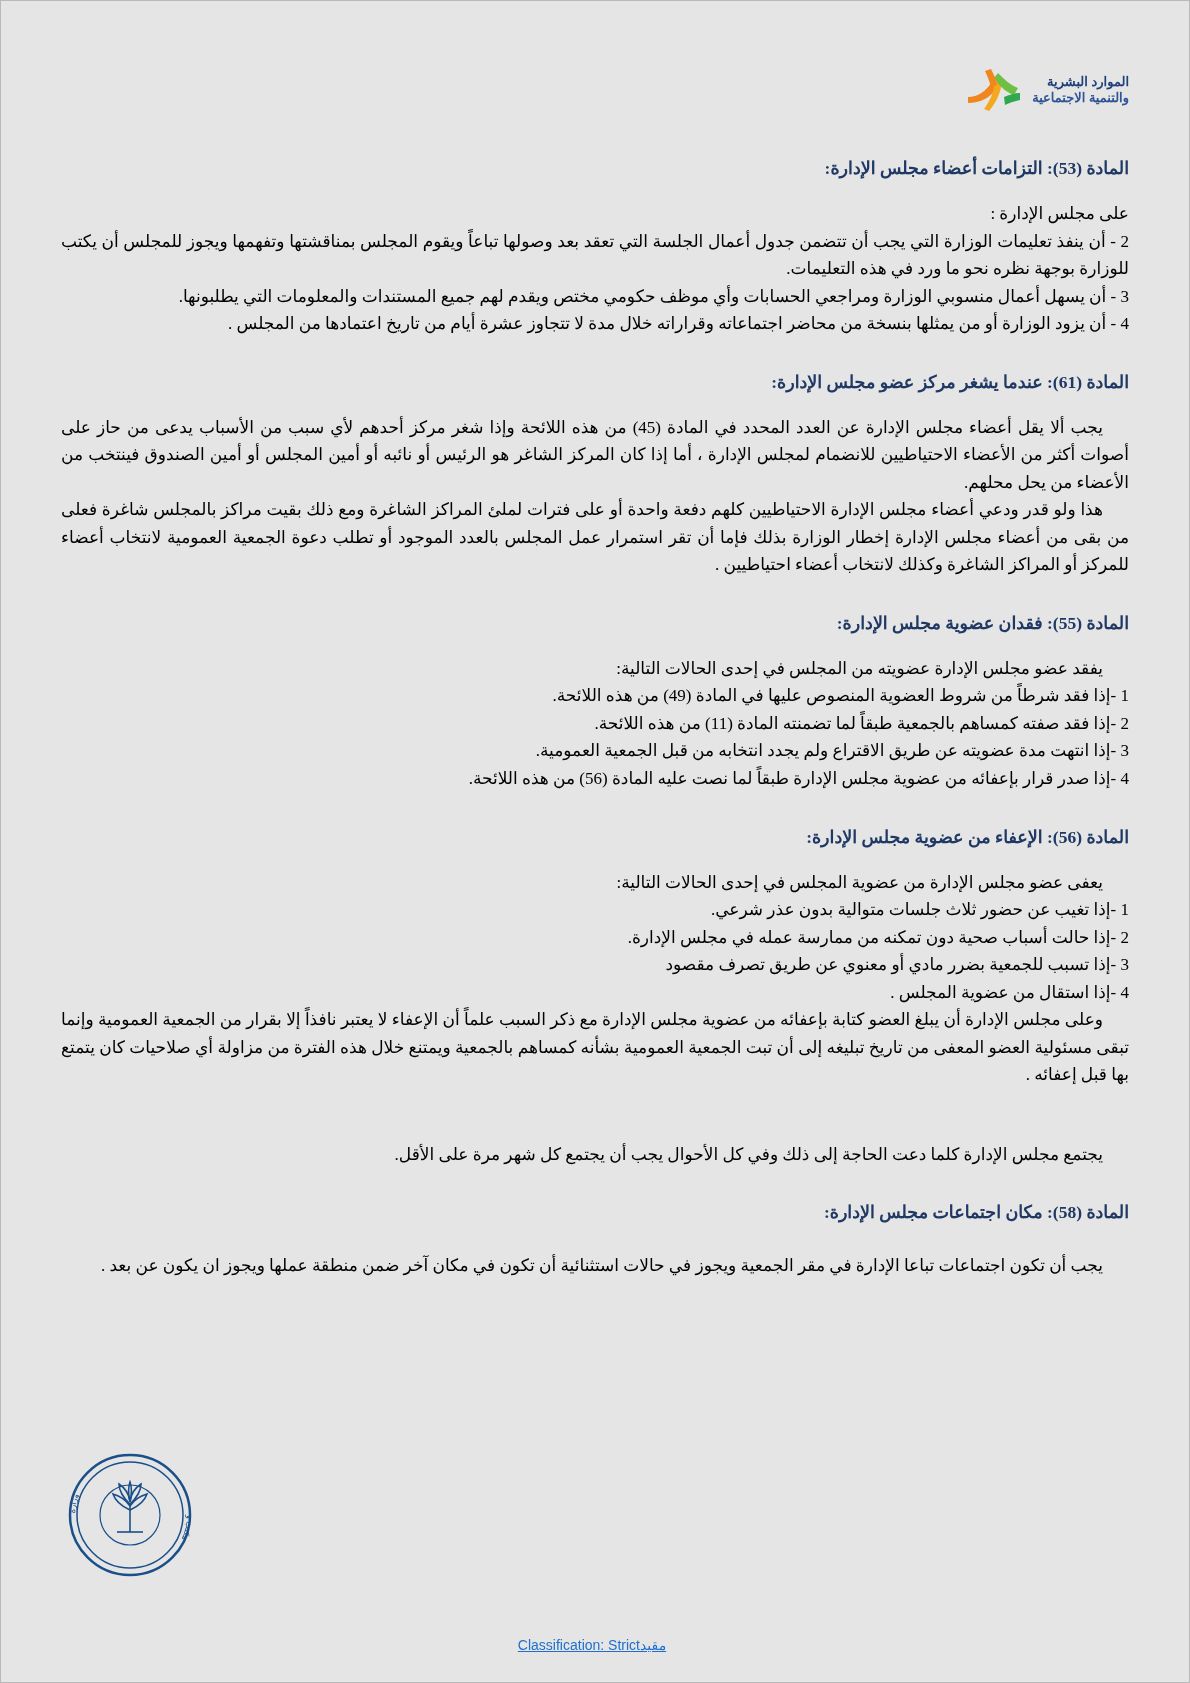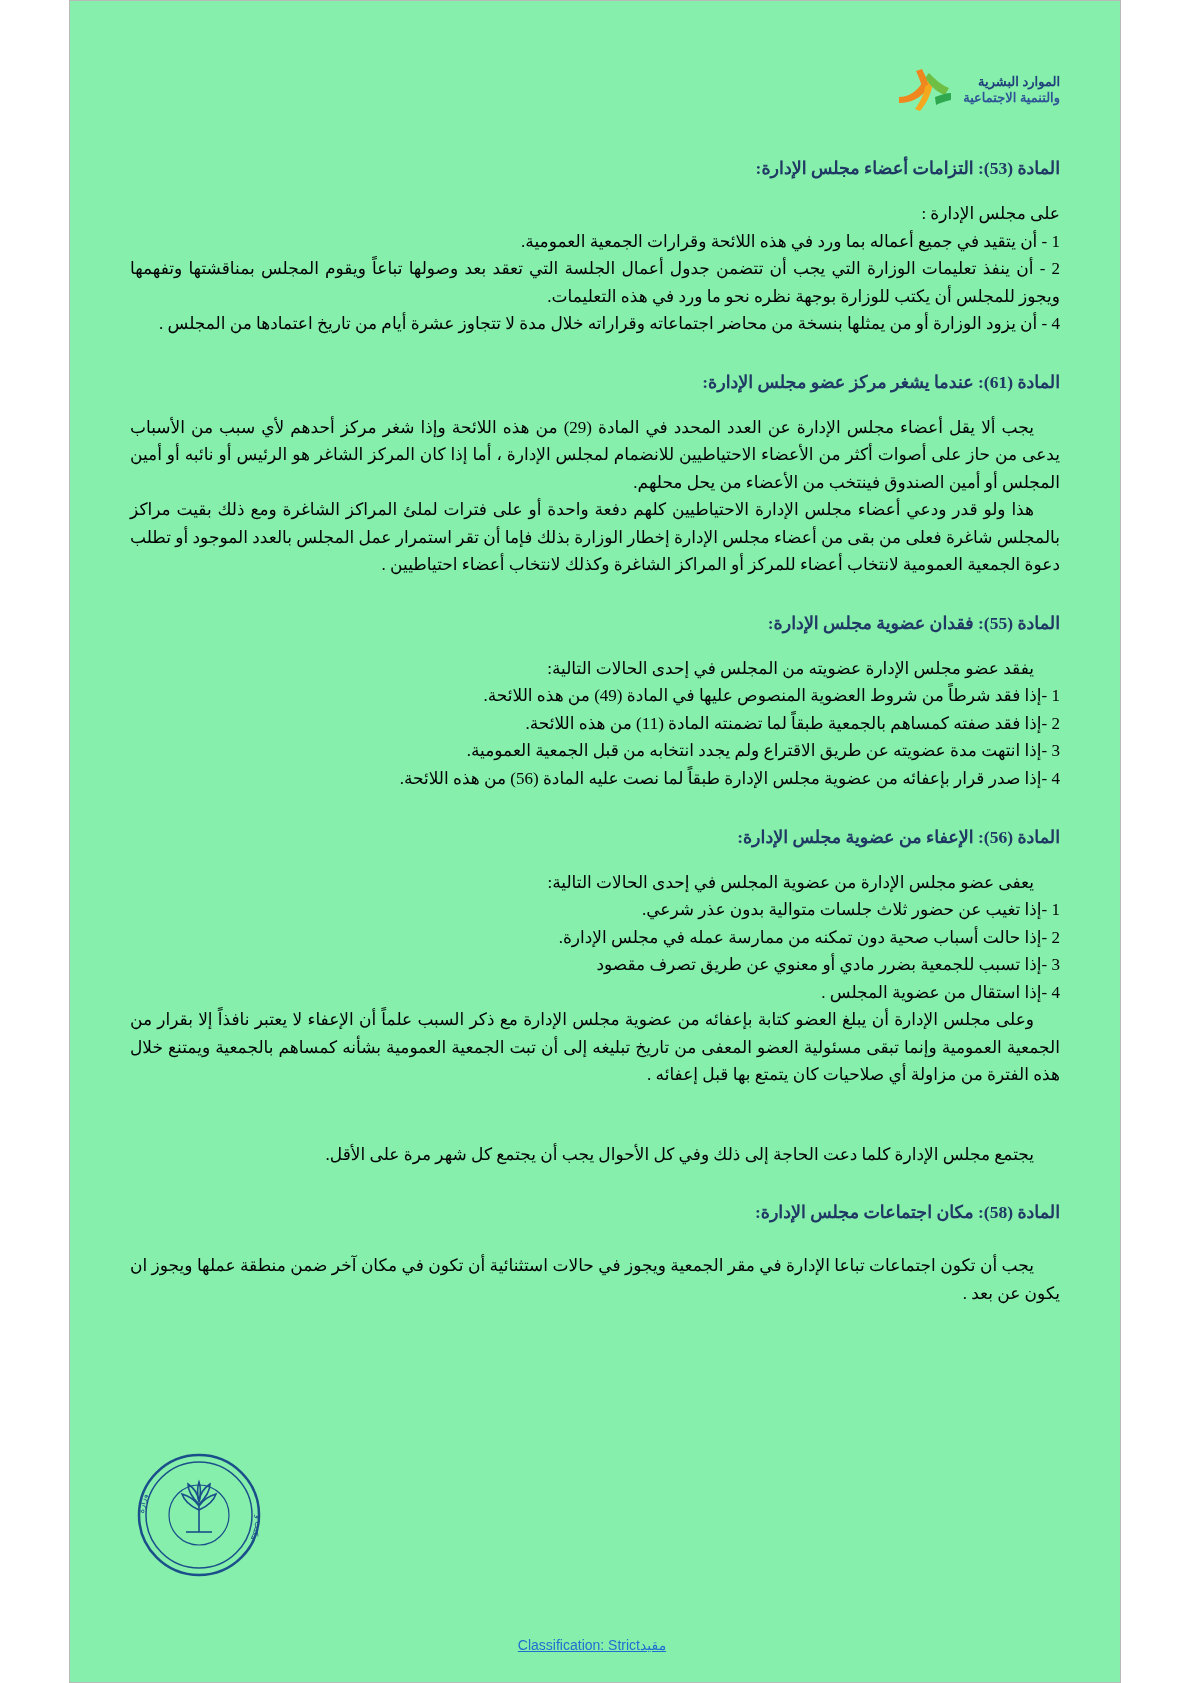--- a/index.html
+++ b/index.html
@@ -2,24 +2,24 @@
 <html lang="ar" dir="rtl"><head>
 <meta charset="utf-8">
 <style>
   html, body {
     margin: 0;
     padding: 0;
     background: #ffffff;
   }
   .page {
     position: relative;
-    width: 1052px;
+    width: 1190px;
     height: 1683px;
     margin: 0 auto;
-    background: #86efac;
+    background: #e5e5e5;
     border: 1px solid #b9b9b9;
     box-sizing: border-box;
     overflow: hidden;
     font-family: "Liberation Serif", "DejaVu Serif", serif;
     color: #000000;
   }
 
   
   .header {
     position: absolute;
@@ -146,32 +146,32 @@
     </div>
   </div>
 
   <div class="content">
 
     <div class="block">
       <p class="article-title">المادة (53): التزامات أعضاء مجلس الإدارة:</p>
       <div class="gap-s"></div>
       <p class="para">على مجلس الإدارة :</p>
       <div class="list">
-        <p class="li para">1 - أن يتقيد في جميع أعماله بما ورد في هذه اللائحة وقرارات الجمعية العمومية.</p>
         <p class="li para">2 - أن ينفذ تعليمات الوزارة التي يجب أن تتضمن جدول أعمال الجلسة التي تعقد بعد وصولها تباعاً ويقوم المجلس بمناقشتها وتفهمها ويجوز للمجلس أن يكتب للوزارة بوجهة نظره نحو ما ورد في هذه التعليمات.</p>
+        <p class="li para">3 - أن يسهل أعمال منسوبي الوزارة ومراجعي الحسابات وأي موظف حكومي مختص ويقدم لهم جميع المستندات والمعلومات التي يطلبونها.</p>
         <p class="li para">4 - أن يزود الوزارة أو من يمثلها بنسخة من محاضر اجتماعاته وقراراته خلال مدة لا تتجاوز عشرة أيام من تاريخ اعتمادها من المجلس .</p>
       </div>
     </div>
 
     <div class="gap-l"></div>
 
     <div class="block">
       <p class="article-title">المادة (61): عندما يشغر مركز عضو مجلس الإدارة:</p>
       <div class="gap-s"></div>
-      <p class="para indent">يجب ألا يقل أعضاء مجلس الإدارة عن العدد المحدد في المادة (29) من هذه اللائحة وإذا شغر مركز أحدهم لأي سبب من الأسباب يدعى من حاز على أصوات أكثر من الأعضاء الاحتياطيين للانضمام لمجلس الإدارة ، أما إذا كان المركز الشاغر هو الرئيس أو نائبه أو أمين المجلس أو أمين الصندوق فينتخب من الأعضاء من يحل محلهم.</p>
+      <p class="para indent">يجب ألا يقل أعضاء مجلس الإدارة عن العدد المحدد في المادة (45) من هذه اللائحة وإذا شغر مركز أحدهم لأي سبب من الأسباب يدعى من حاز على أصوات أكثر من الأعضاء الاحتياطيين للانضمام لمجلس الإدارة ، أما إذا كان المركز الشاغر هو الرئيس أو نائبه أو أمين المجلس أو أمين الصندوق فينتخب من الأعضاء من يحل محلهم.</p>
       <p class="para indent">هذا ولو قدر ودعي أعضاء مجلس الإدارة الاحتياطيين كلهم دفعة واحدة أو على فترات لملئ المراكز الشاغرة ومع ذلك بقيت مراكز بالمجلس شاغرة فعلى من بقى من أعضاء مجلس الإدارة إخطار الوزارة بذلك فإما أن تقر استمرار عمل المجلس بالعدد الموجود أو تطلب دعوة الجمعية العمومية لانتخاب أعضاء للمركز أو المراكز الشاغرة وكذلك لانتخاب أعضاء احتياطيين .</p>
     </div>
 
     <div class="gap-l"></div>
 
     <div class="block">
       <p class="article-title">المادة (55): فقدان عضوية مجلس الإدارة:</p>
       <div class="gap-s"></div>
       <p class="para indent">يفقد عضو مجلس الإدارة عضويته من المجلس في إحدى الحالات التالية:</p>
       <div class="list">

